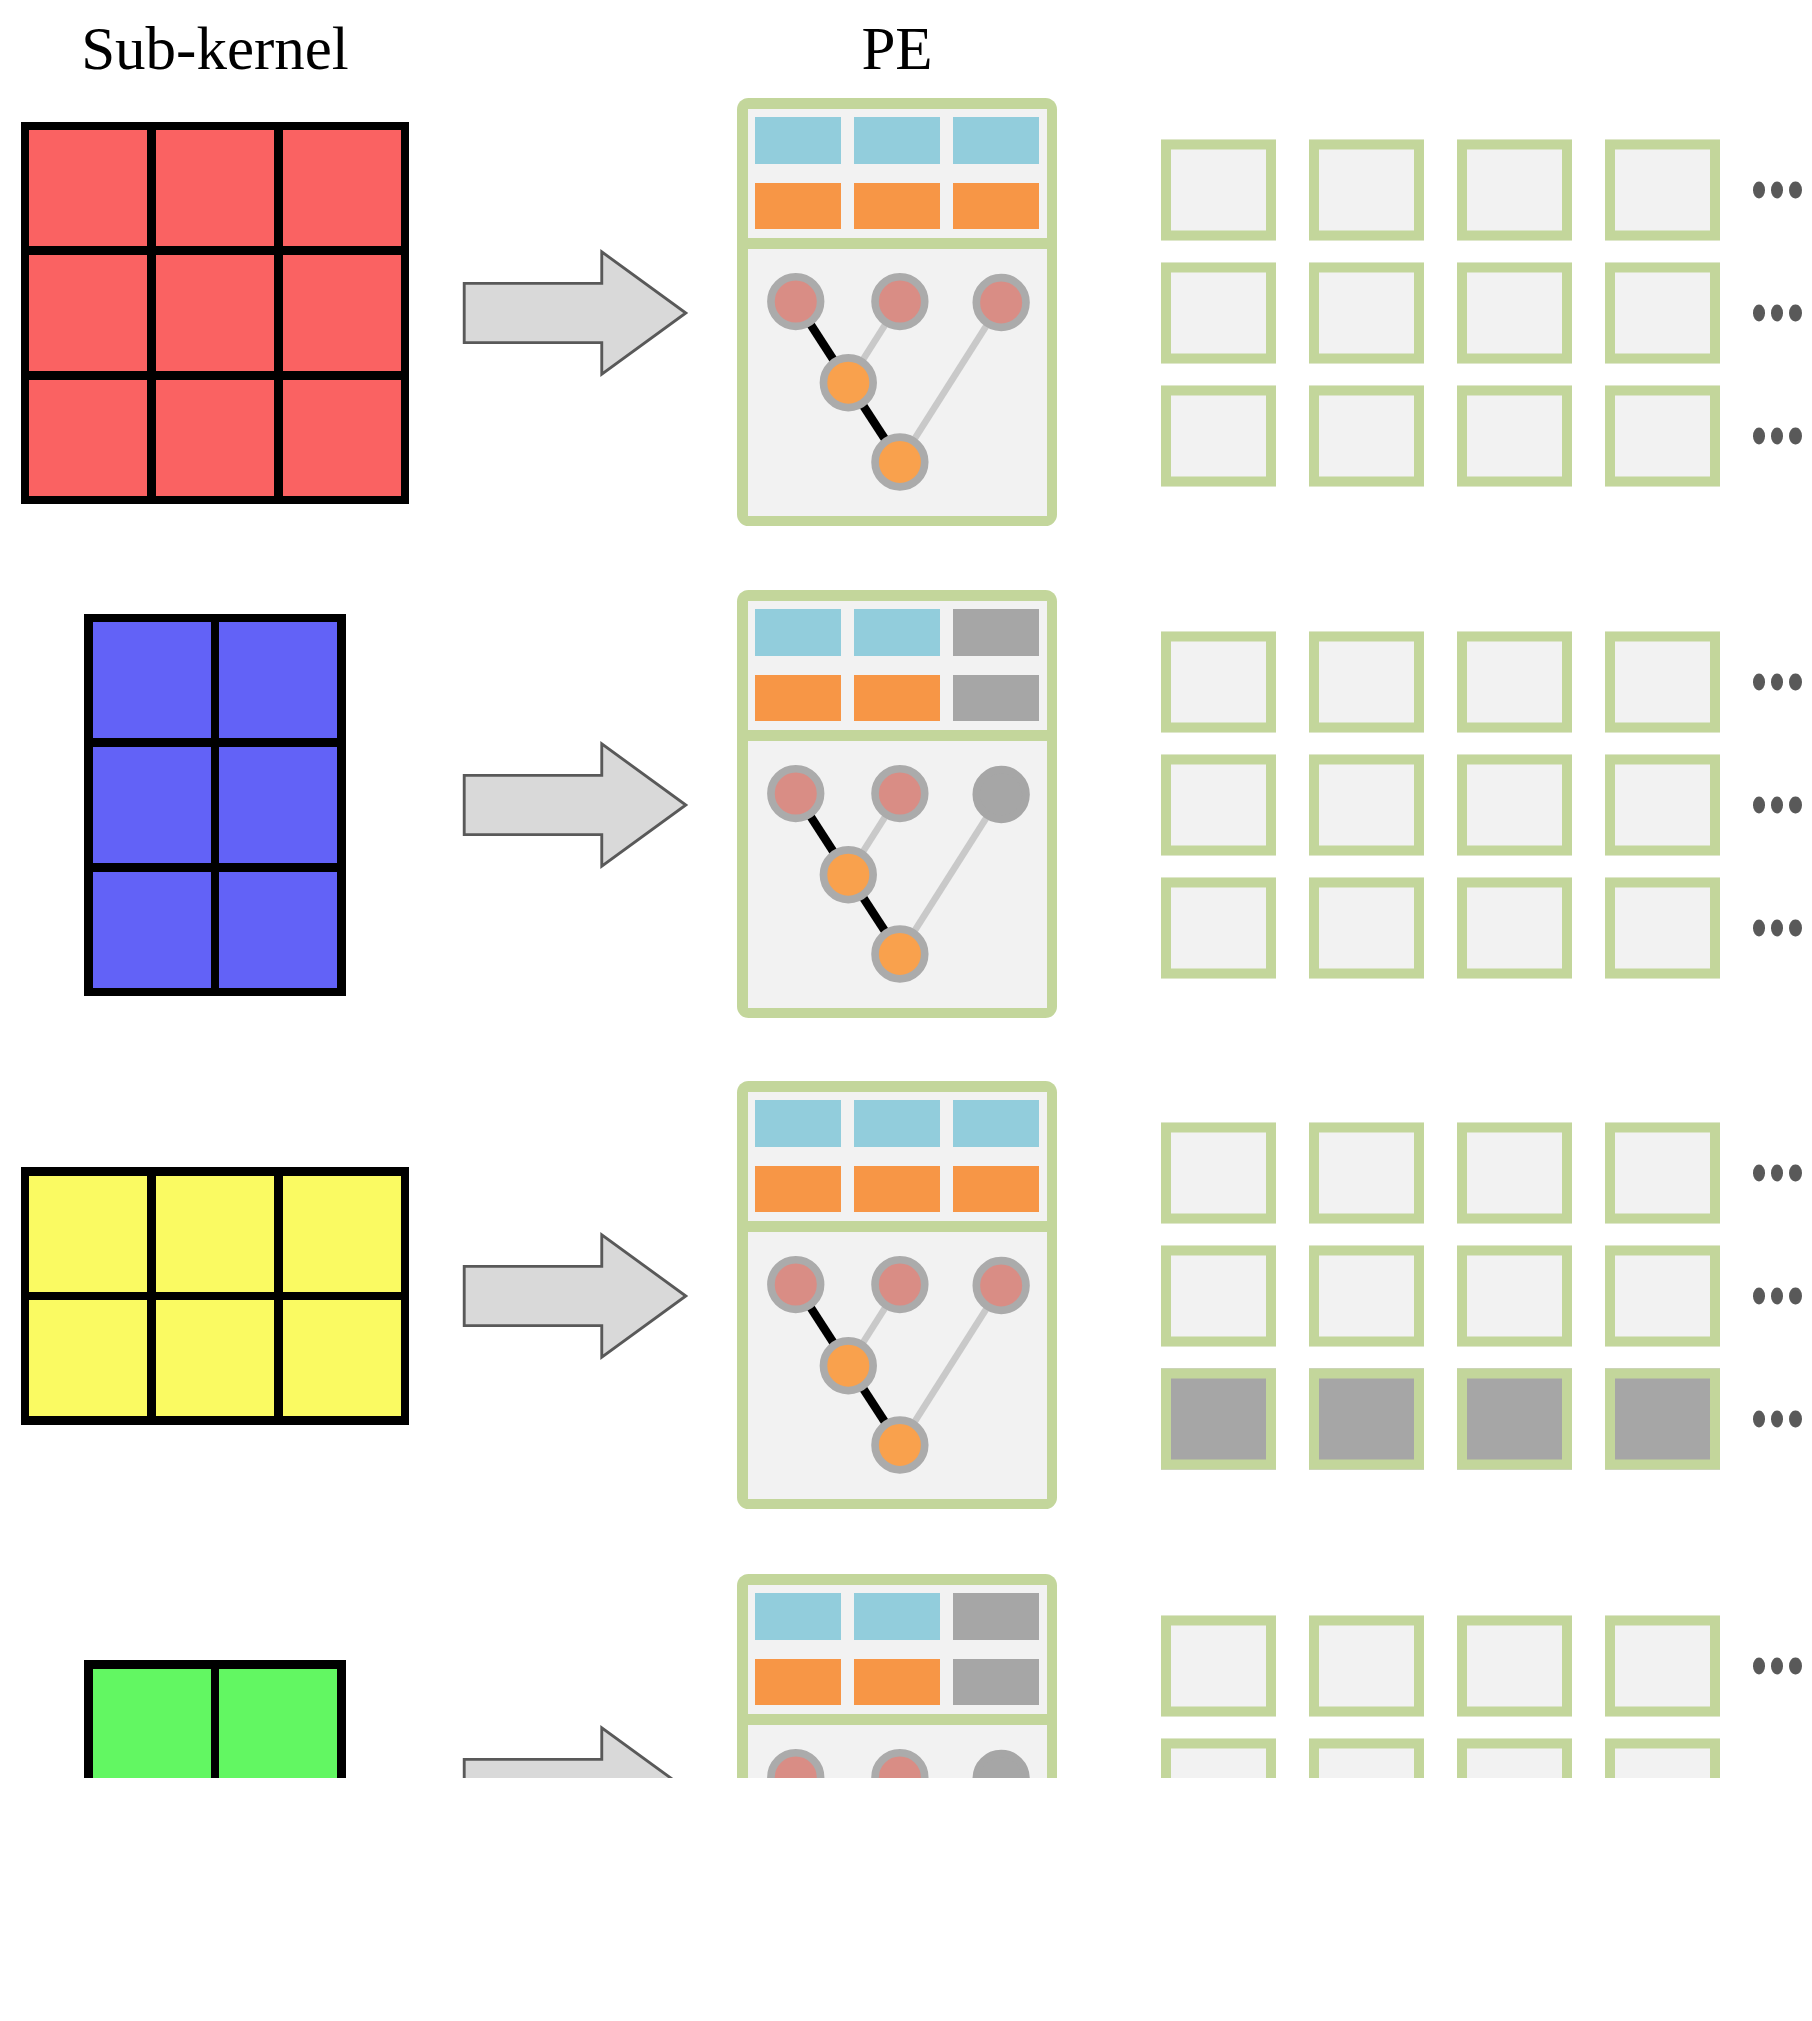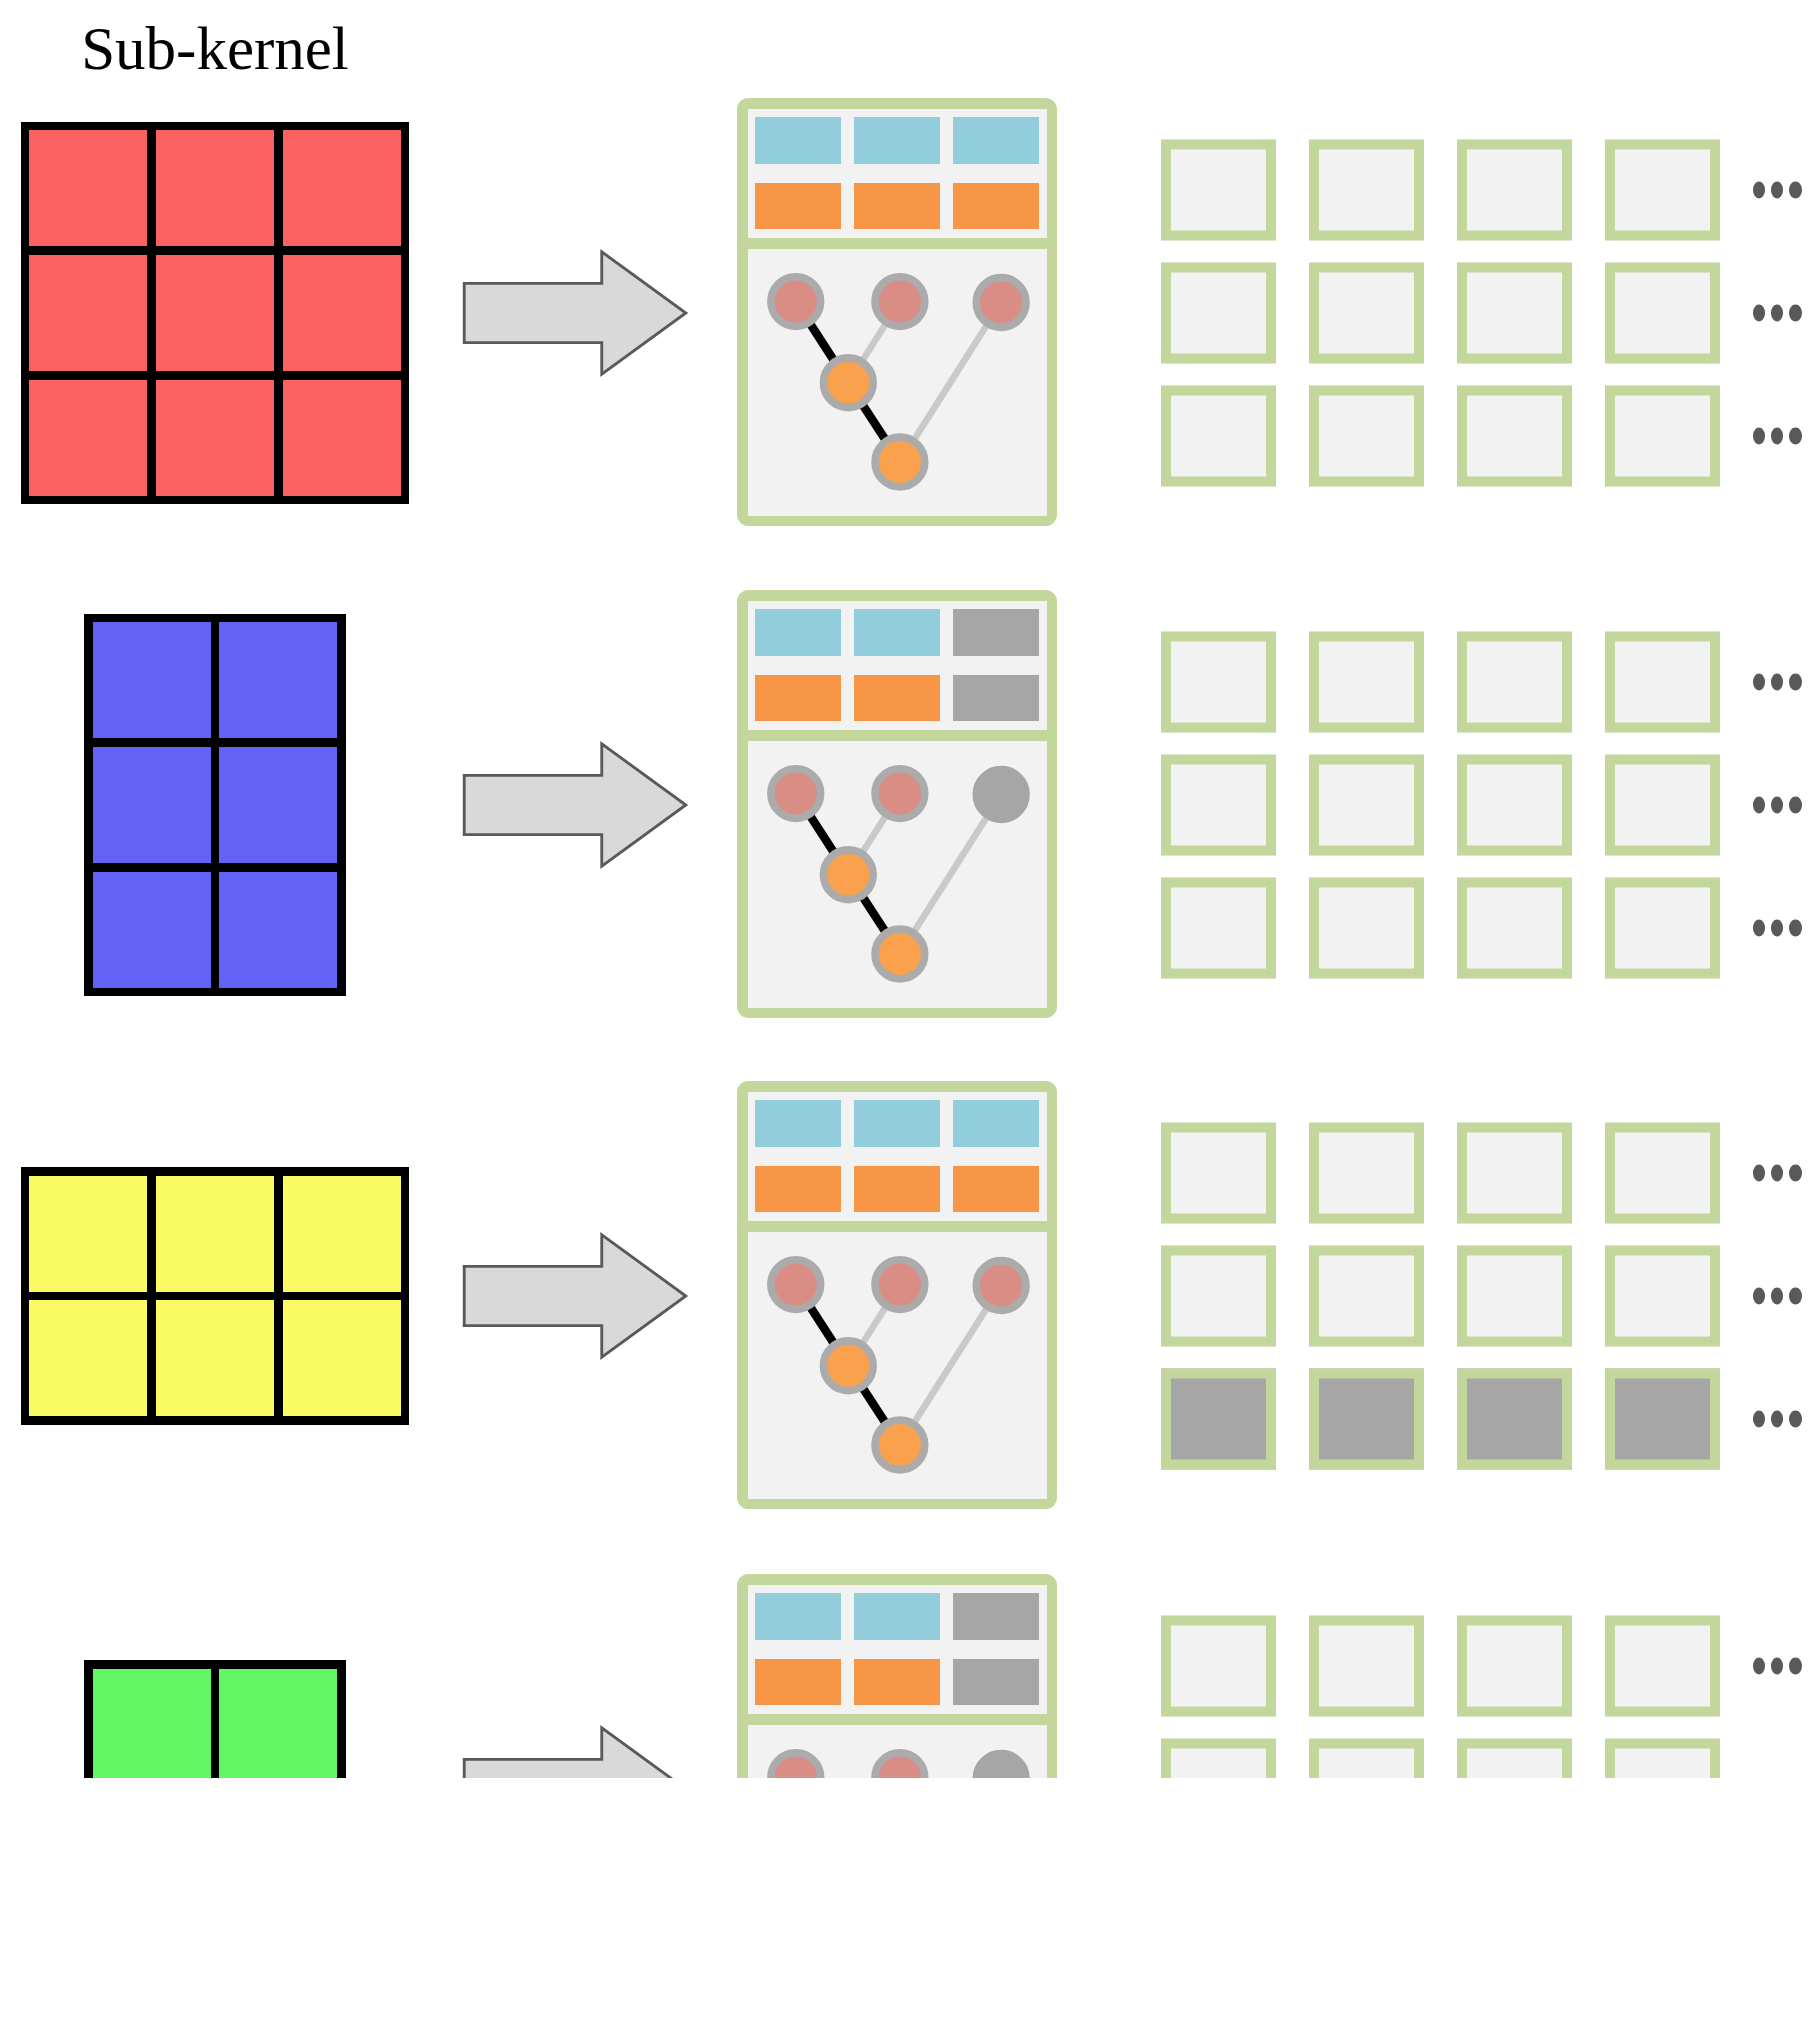--- a/index.html
+++ b/index.html
@@ -37,20 +37,21 @@
   .sq{box-sizing:border-box;border:10.5px solid var(--green,#C3D69B);background:var(--panel,#F2F2F2);}
   .sq.gray{background:var(--gray,#A6A6A6);}
   .dots{display:flex;align-items:center;justify-content:flex-start;gap:5.7px;}
   .dot{width:12.4px;height:17px;border-radius:50%;background:var(--dot,#595959);}
 </style>
 </head>
 <body>
 
 <div id="figure">
   <div class="col-header" id="hdr-kernel">Sub-kernel</div>
+  <div class="col-header" id="hdr-pe">PE</div>
   <div id="rows">
   <div class="row">
     <div class="kernel-slot">
       <div class="kernel" style="grid-template-columns: repeat(3, 118px); grid-template-rows: repeat(3, 116px);">
             <div class="kcell" style="background: rgb(250, 98, 98);"></div>
             <div class="kcell" style="background: rgb(250, 98, 98);"></div>
             <div class="kcell" style="background: rgb(250, 98, 98);"></div>
             <div class="kcell" style="background: rgb(250, 98, 98);"></div>
             <div class="kcell" style="background: rgb(250, 98, 98);"></div>
             <div class="kcell" style="background: rgb(250, 98, 98);"></div>

